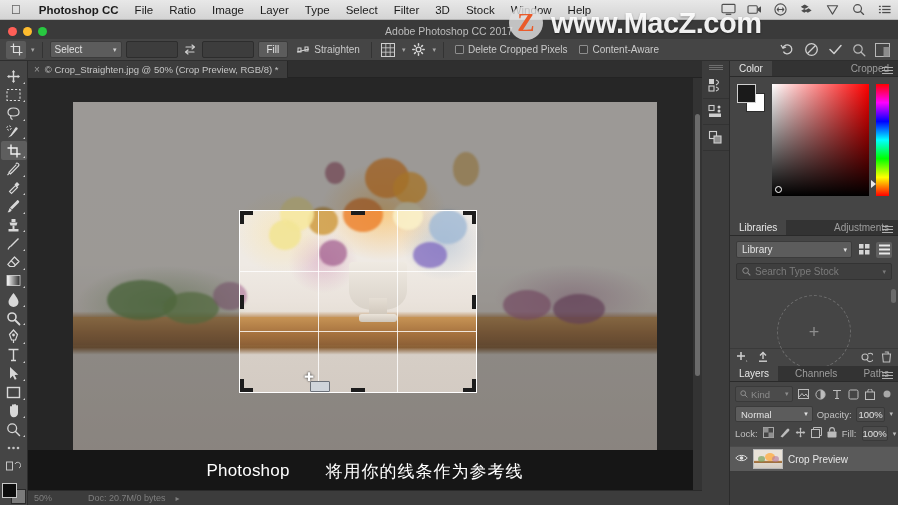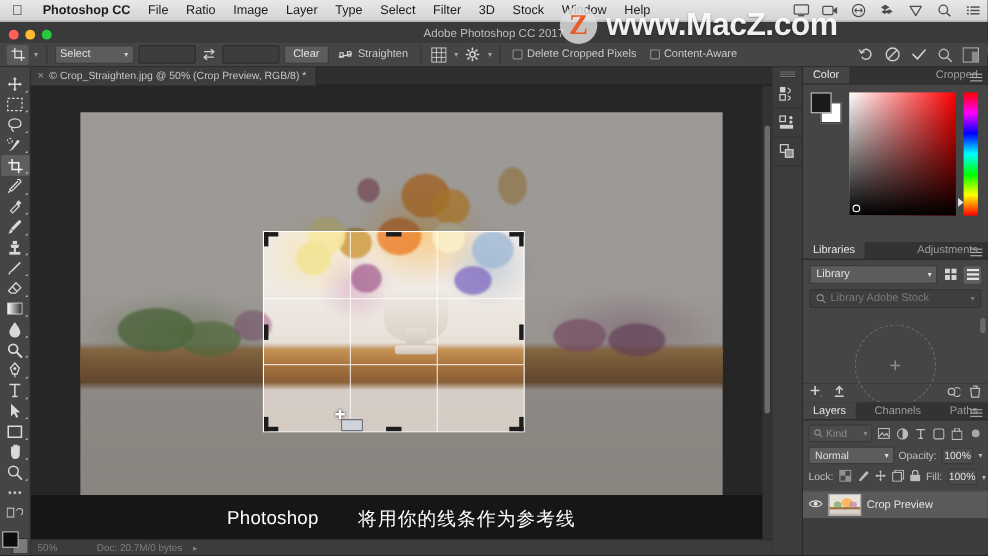--- a/index.html
+++ b/index.html
@@ -412,21 +412,21 @@
     <div class="opt-sep"></div>
     <div class="opt-select">
       <span>Select</span>
       <span class="dd">▾</span>
     </div>
     <div class="opt-field"></div>
     <svg class="swap-icon" viewBox="0 0 16 16">
       <path d="M4 5 H12 M10 3 L12.5 5 L10 7 M12 10 H4 M6 8 L3.5 10 L6 12" fill="none" stroke="#cfcfcf" stroke-width="1.2" stroke-linecap="round" stroke-linejoin="round"></path>
     </svg>
     <div class="opt-field"></div>
-    <div class="opt-btn">Clear</div>
+    <div class="opt-btn">Fill</div>
     <div class="opt-plain">
       <svg width="14" height="12" viewBox="0 0 14 12">
           <path d="M1 8 L13 5" stroke="#d6d6d6" stroke-width="1.2" fill="none"></path>
           <rect x="2" y="4" width="3" height="4" fill="none" stroke="#d6d6d6" stroke-width="1"></rect>
           <rect x="9" y="3" width="3" height="4" fill="none" stroke="#d6d6d6" stroke-width="1"></rect>
         </svg>
       <span>Straighten</span>
     </div>
     <div class="opt-sep"></div>
     <div class="opt-ico-btn">
@@ -801,21 +801,21 @@
                   <rect x="0" y="8.5" width="11" height="2"></rect>
                 </g>
               </svg>
           </div>
         </div>
         <div class="lib-search">
           <svg width="9" height="9" viewBox="0 0 9 9">
               <circle cx="3.6" cy="3.6" r="2.8" fill="none" stroke="#8d8d8d" stroke-width="1"></circle>
               <path d="M5.8 5.8 L8.3 8.3" stroke="#8d8d8d" stroke-width="1.1"></path>
             </svg>
-          <span>Library Adobe Stock</span>
+          <span>Search Type Stock</span>
           <span class="dd">▾</span>
         </div>
         <div class="lib-body">
           <div class="lib-circle">
             <span class="lib-plus">+</span>
           </div>
           <i class="lib-scroll"></i>
         </div>
         <div class="lib-footer">
           <span>

